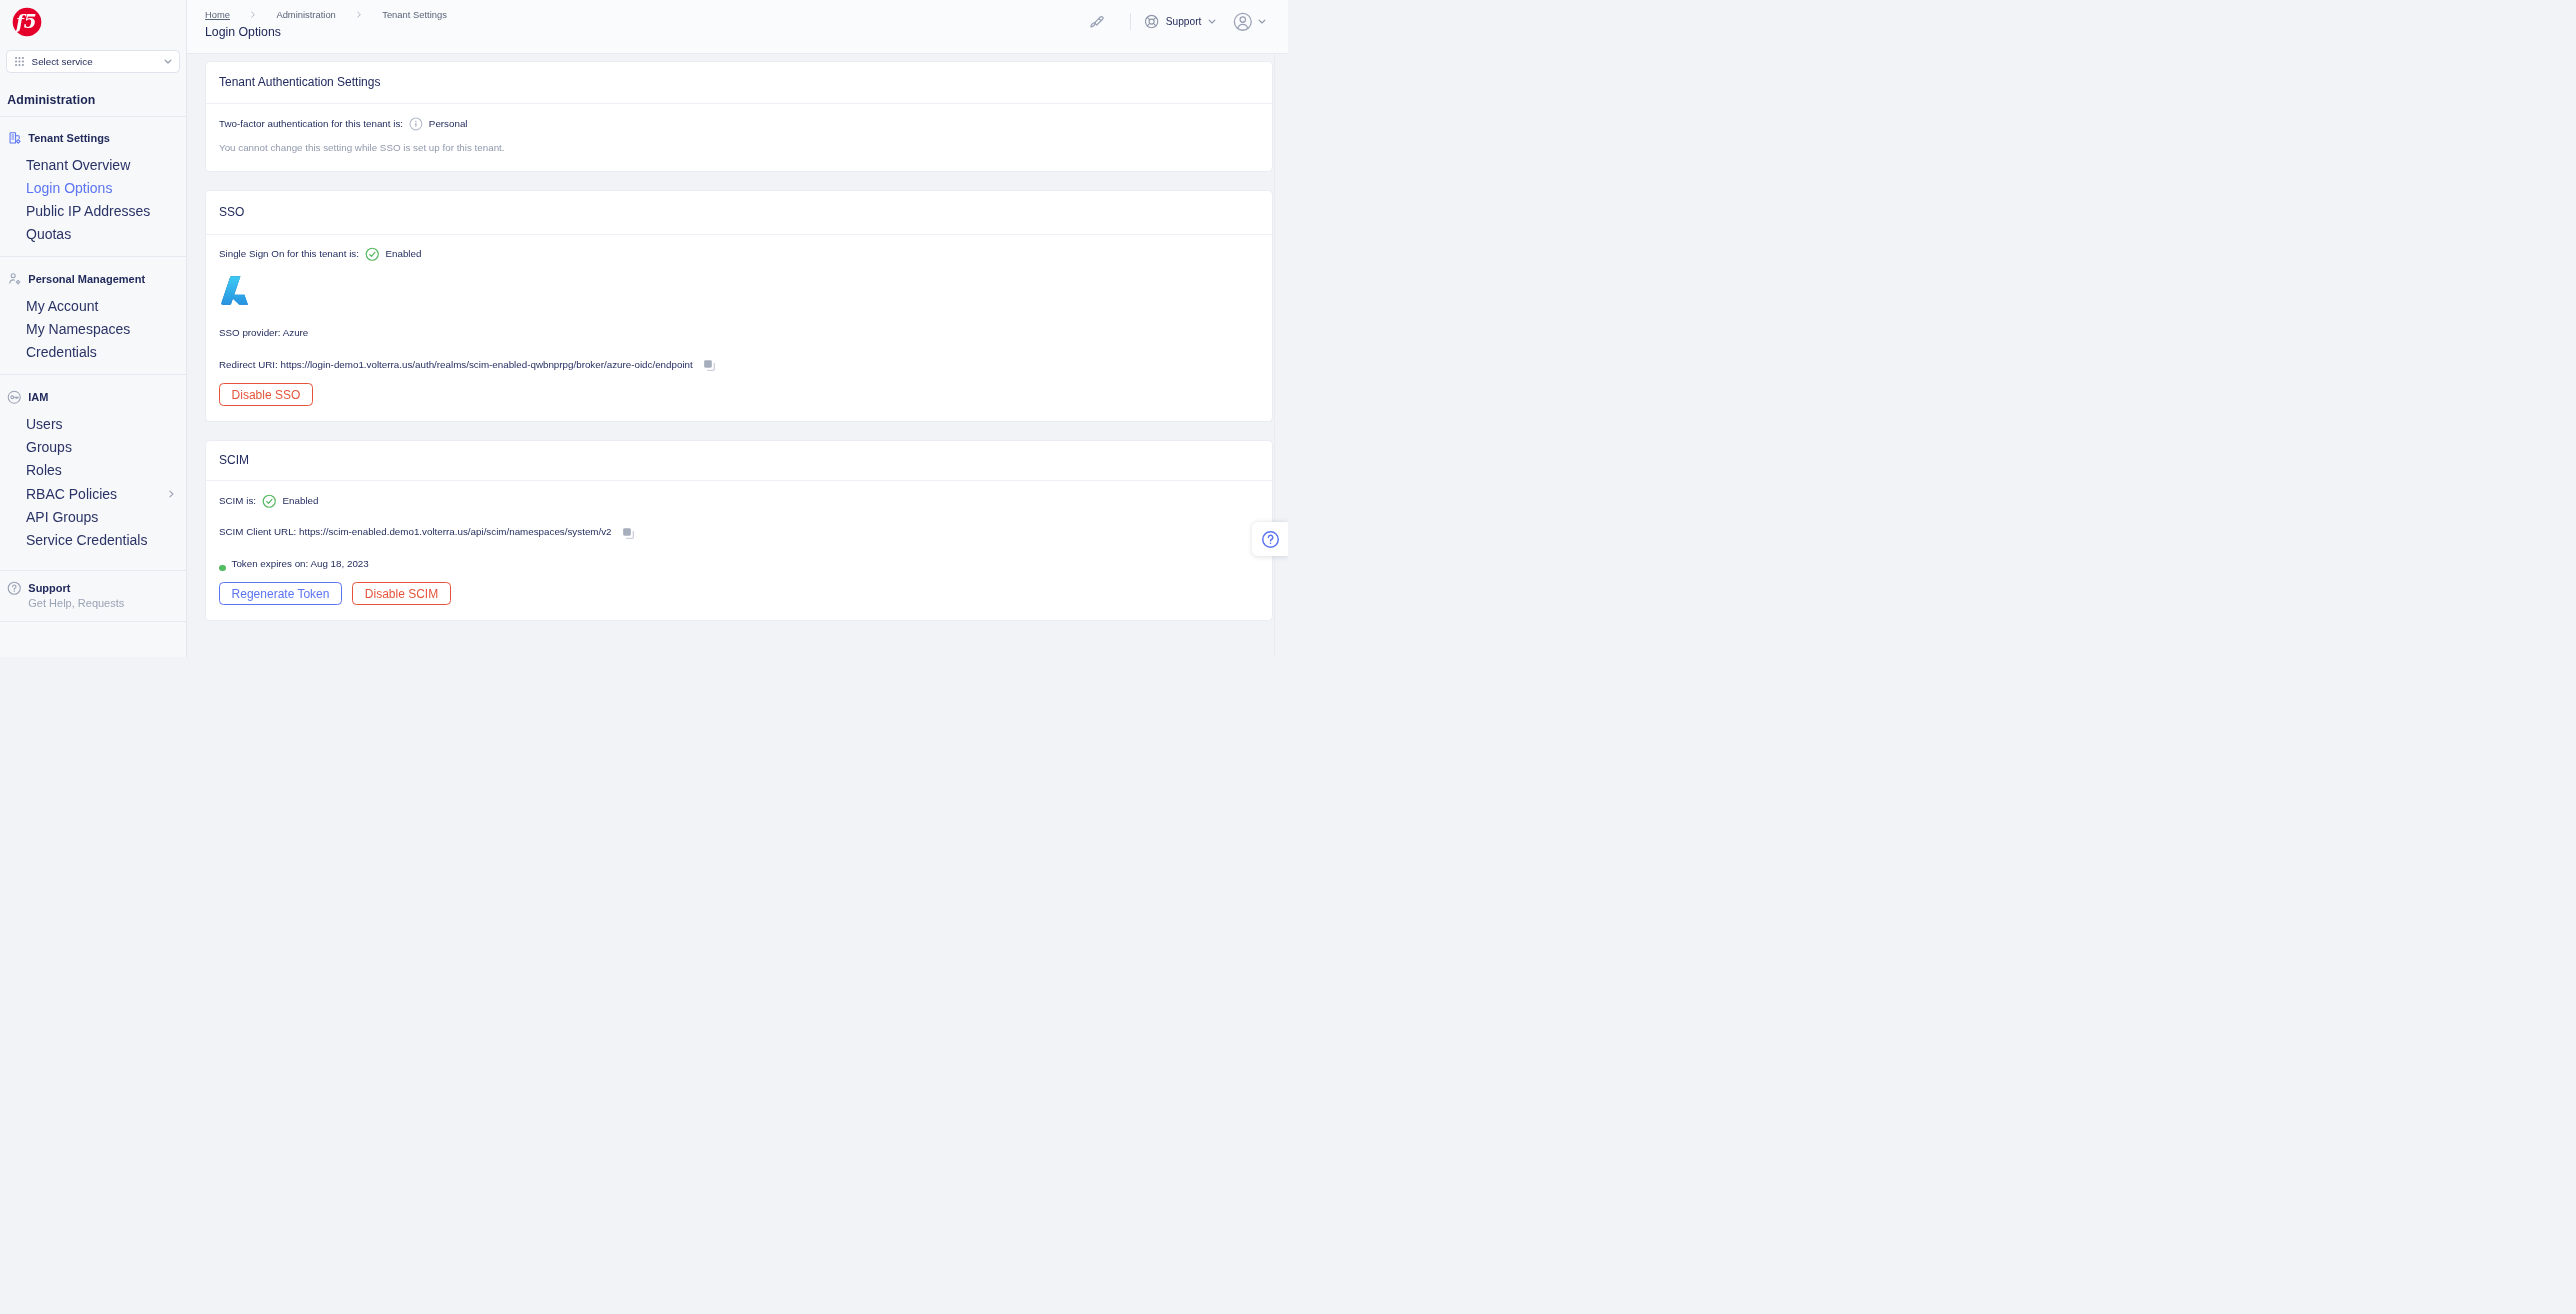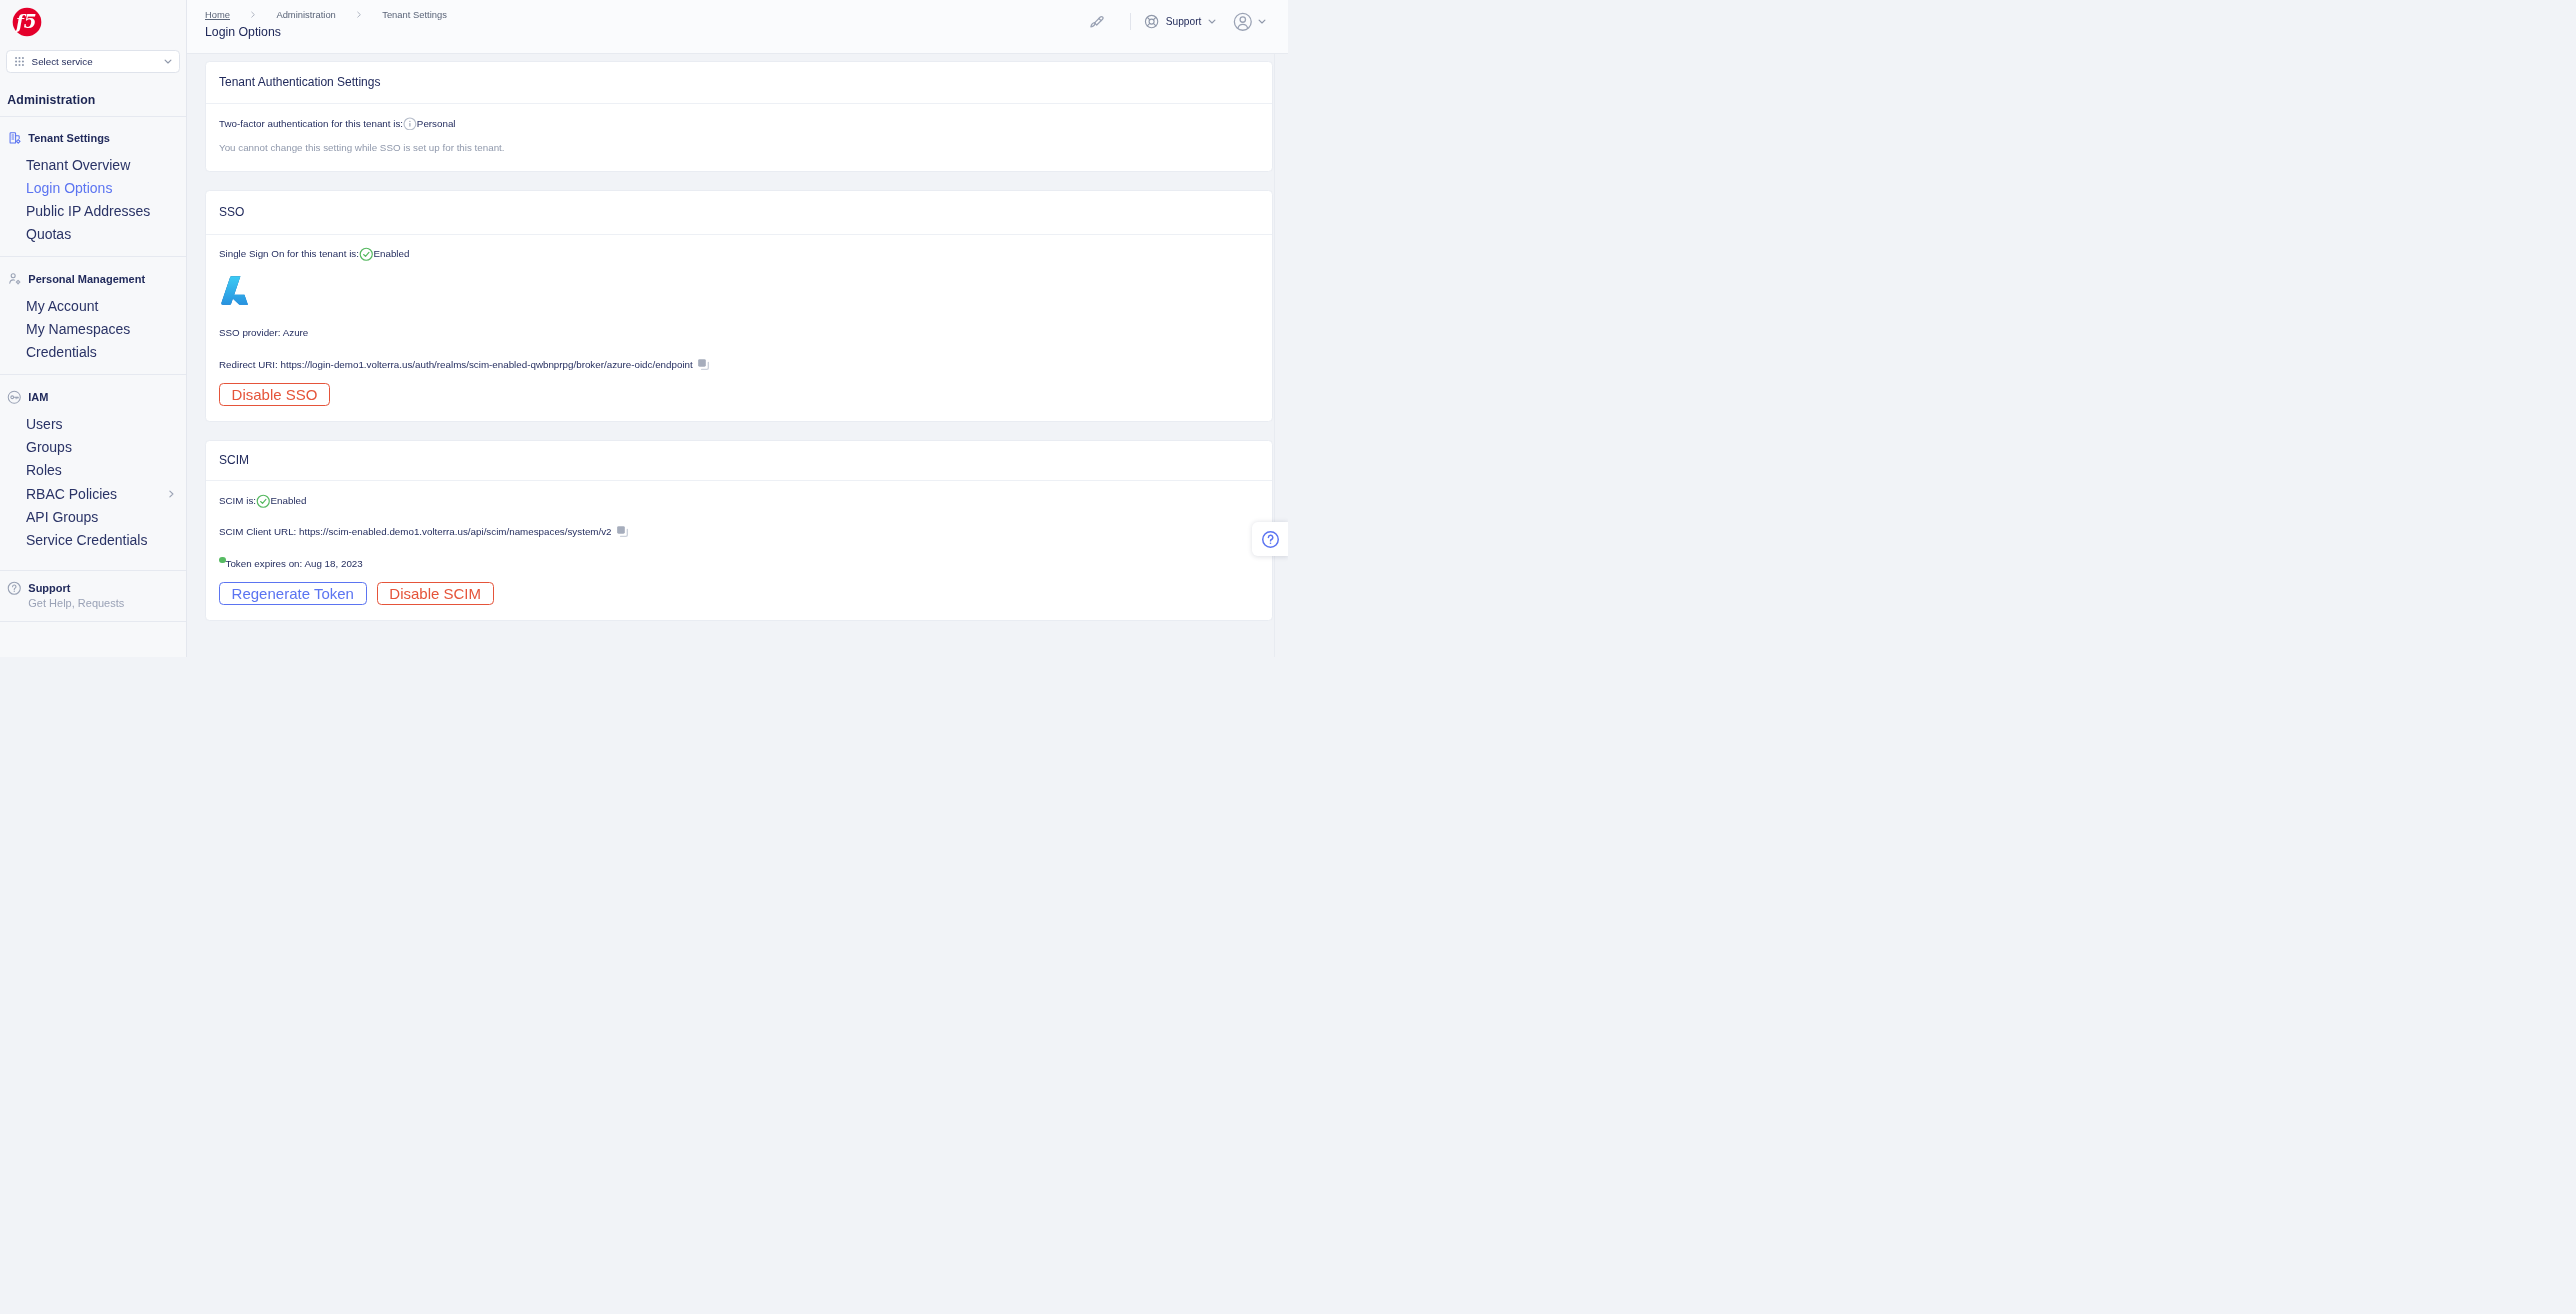--- a/index.html
+++ b/index.html
@@ -47,27 +47,27 @@
 
   
   .content { position:absolute; left:187px; right:0; top:54px; bottom:0; padding:7.3px 15.2px 0 18px; }
   .content .edge-line { position:absolute; right:13.8px; top:0; bottom:0; width:0.7px; background:#e8ebf1; }
   .card { background:#fff; border:0.7px solid #e9ecf2; border-radius:4.4px; margin-bottom:18px; }
   .card-header { padding:0 13px; border-bottom:0.7px solid #edf0f5; font-size:12px; color:#212a5c; }
   .card-header.h1 { line-height:41px; }
   .card-header.h2 { line-height:43px; }
   .card-header.h3 { line-height:39px; }
   .card-body { padding:12.3px 13px 15.2px 13px; font-size:9.8px; color:#262f60; }
-  .field-line { display:flex; align-items:flex-start; gap:0; line-height:14.5px; }
+  .field-line { display:flex; align-items:flex-end; gap:6px; line-height:14.5px; }
   .note { margin-top:10.2px; color:#9099ac; line-height:14.5px; }
   .azure-logo { margin-top:12.3px; }
   .mt { margin-top:17px; }
   .copy-icon { margin-left:4.4px; display:flex; cursor:pointer; }
   .btn { display:inline-flex; align-items:center; justify-content:center; height:23px; padding:0 11.6px;
-         background:#fff; border-radius:4.4px; font-size:15px; font-family:"Liberation Sans",sans-serif;
+         background:#fff; border-radius:4.4px; font-size:12px; font-family:"Liberation Sans",sans-serif;
          cursor:pointer; }
   .btn-danger { border:0.7px solid #e5543a; color:#e5543a; }
   .btn-primary { border:0.7px solid #5b74f1; color:#5b74f1; }
   .btn-row { margin-top:11px; display:flex; gap:10.2px; }
   .dot { width:6.5px; height:6.5px; border-radius:50%; background:#57bb63; display:inline-block; }
 
   .help-fab { position:absolute; right:0; top:522px; width:36px; height:34px; background:#fff;
               border-radius:5.8px 0 0 5.8px; box-shadow:0 0.7px 5.8px rgba(25,35,70,.14);
               display:flex; align-items:center; justify-content:center; cursor:pointer; }
 </style>

